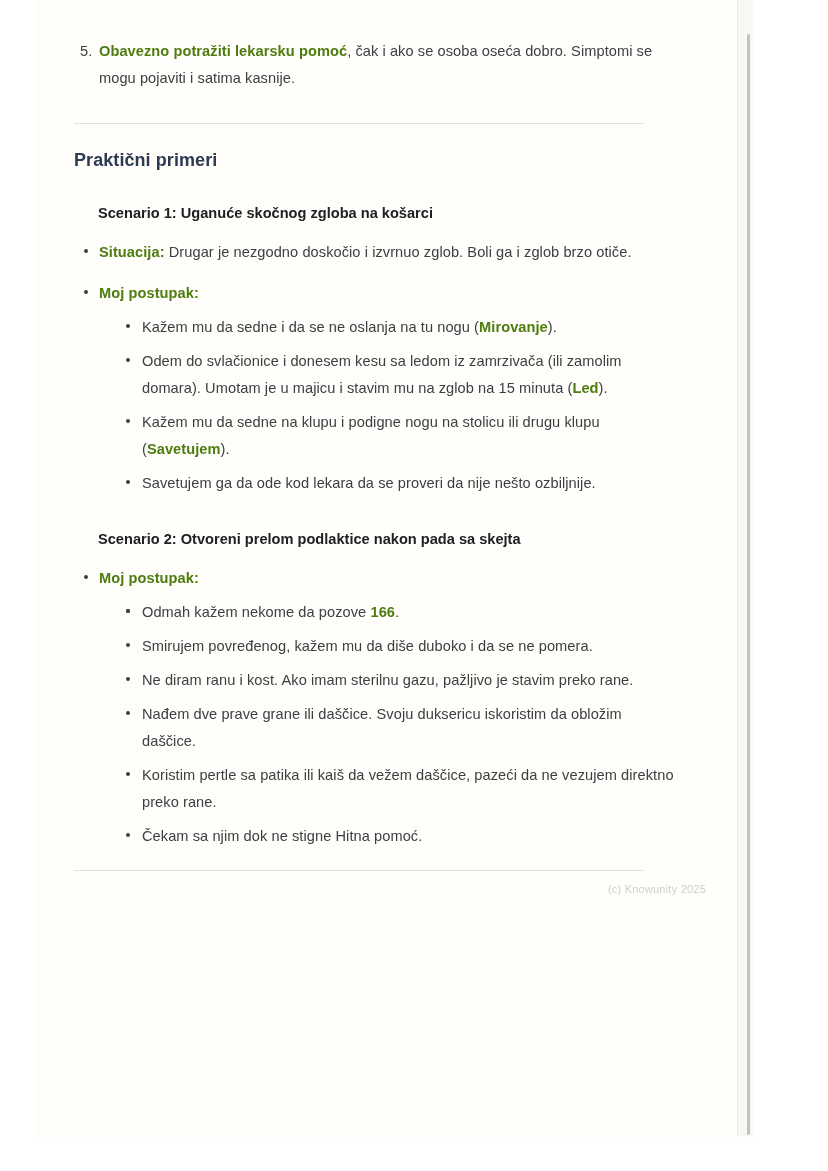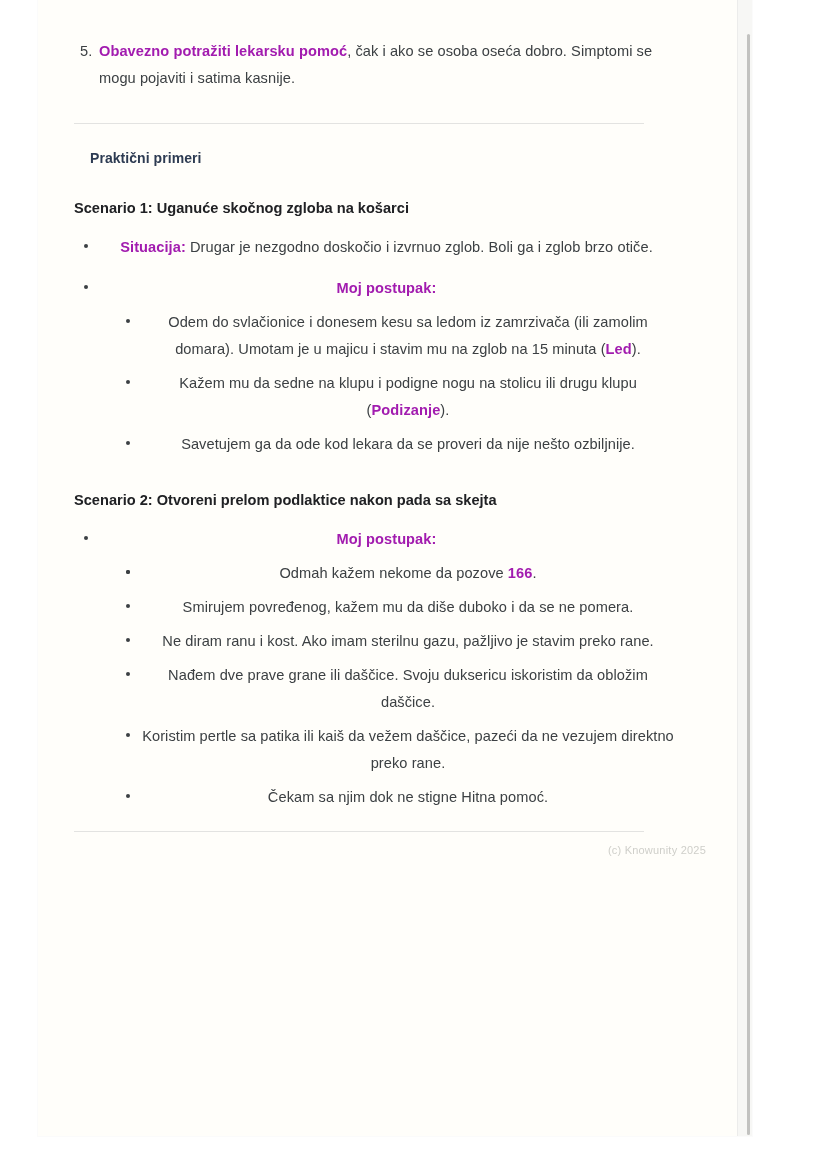--- a/index.html
+++ b/index.html
@@ -42,21 +42,21 @@
 
   
   .body-text {
     font-size: 14.6px;
     line-height: 27px;
     color: #3c4043;
     letter-spacing: 0.005em;
   }
   b, strong, .b {
     font-weight: 700;
-    color: #a21caf;
+    color: #4d7c0f;
   }
 
   
   .ordered-block {
     position: relative;
     margin: 0;
     padding: 0;
   }
   .ol-item {
     position: relative;
@@ -79,46 +79,46 @@
     border: 0;
     margin: 0;
     width: 570px;
     margin-left: 6px;
   }
   .divider-top { margin-top: 31px; }
   .divider-footer { margin-top: 20px; }
 
   
   .section-heading {
-    font-size: 14px;
+    font-size: 18px;
     font-weight: 700;
     color: #2d3b52;
     letter-spacing: 0.004em;
-    margin: 16px;
+    margin: 0;
     padding-left: 6px;
     margin-top: 26px;
   }
 
   
   .scenario-heading {
     font-size: 14.6px;
     font-weight: 700;
     color: #202124;
     padding-left: 6px;
     margin-top: 30px;
     line-height: 24px;
+    margin-left: 24px;
   }
 
   
   ul.level-1 {
     list-style: none;
     margin: 0;
     padding: 0;
     margin-top: 14px;
-    text-align: center;
   }
   ul.level-1 > li.bullet-1 {
     position: relative;
     padding-left: 31px;
     margin-top: 14px;
   }
   ul.level-1 > li.bullet-1:first-child { margin-top: 0; }
   li.bullet-1 > .marker {
     position: absolute;
     left: 16px;
@@ -225,25 +225,29 @@
           <span class="b">Situacija:</span><span> Drugar je nezgodno doskočio i izvrnuo zglob. Boli ga i zglob brzo otiče.</span>
         </li>
 
         <li class="bullet-1 body-text">
           <span class="marker"><span class="dot"></span></span>
           <span class="b">Moj postupak:</span>
 
           <ul class="level-2">
             <li class="bullet-2 body-text">
               <span class="marker"><span class="dot"></span></span>
+              <span>Kažem mu da sedne i da se ne oslanja na tu nogu (</span><span class="b">Mirovanje</span><span>).</span>
+            </li>
+            <li class="bullet-2 body-text">
+              <span class="marker"><span class="dot"></span></span>
               <span>Odem do svlačionice i donesem kesu sa ledom iz zamrzivača (ili zamolim domara). Umotam je u majicu i stavim mu na zglob na 15 minuta (</span><span class="b">Led</span><span>).</span>
             </li>
             <li class="bullet-2 body-text">
               <span class="marker"><span class="dot"></span></span>
-              <span>Kažem mu da sedne na klupu i podigne nogu na stolicu ili drugu klupu (</span><span class="b">Podizanje</span><span>).</span>
+              <span>Kažem mu da sedne na klupu i podigne nogu na stolicu ili drugu klupu (</span><span class="b">Savetujem</span><span>).</span>
             </li>
             <li class="bullet-2 body-text">
               <span class="marker"><span class="dot"></span></span>
               <span>Savetujem ga da ode kod lekara da se proveri da nije nešto ozbiljnije.</span><span class="b"></span><span></span>
             </li>
           </ul>
         </li>
       </ul>
 
       <div class="scenario-heading">Scenario 2: Otvoreni prelom podlaktice nakon pada sa skejta</div>

